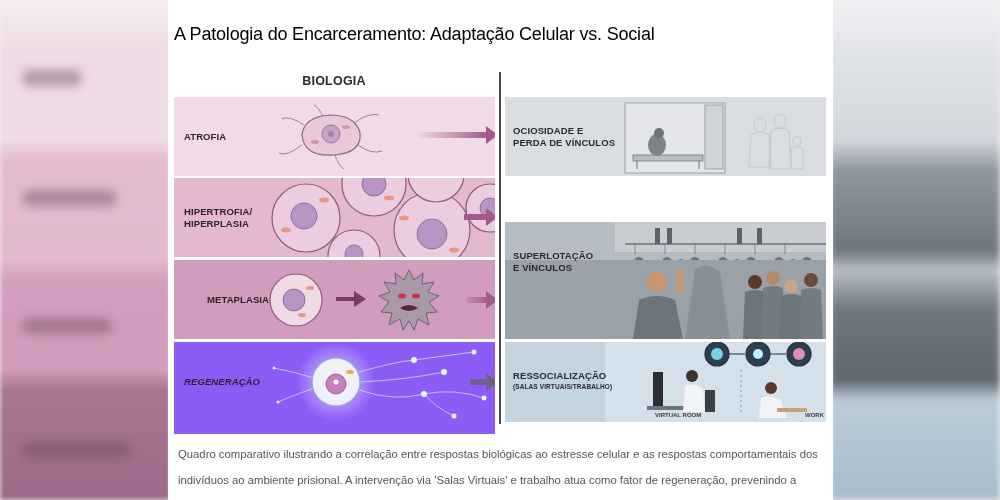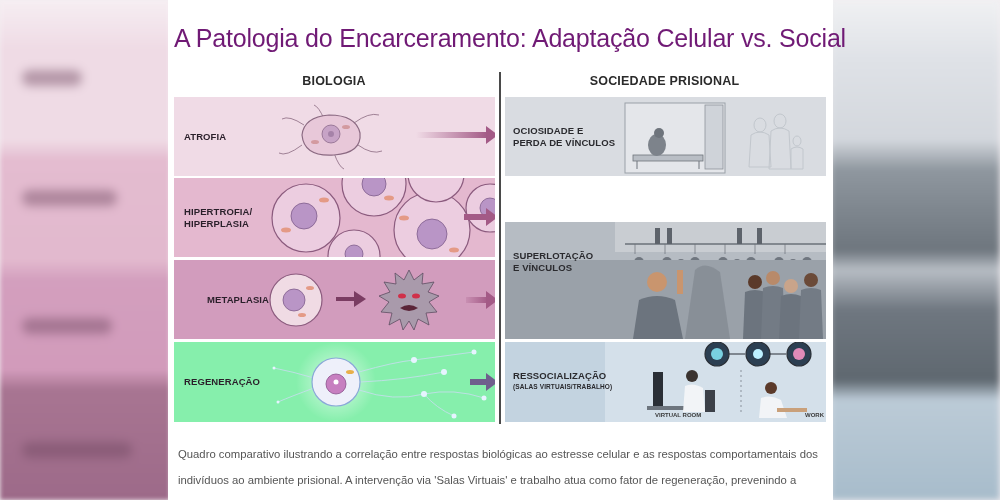--- a/index.html
+++ b/index.html
@@ -23,21 +23,21 @@
     position: absolute; right: 0; top: 0; width: 170px; height: 500px;
     background: linear-gradient(to bottom, #f0f1f3 0%, #dfe2e7 12%, #d3d7dd 28%, #8f979f 34%, #6e767e 50%, #b8bec5 54%, #6f7780 62%, #5f6870 76%, #bccbd7 80%, #a7bccb 100%);
     filter: blur(3px);
   }
   .card {
     position: absolute; left: 168px; top: 0; width: 665px; height: 500px;
     background: #ffffff;
   }
   .title {
     position: absolute; left: 6px; top: 24px;
-    font-size: 25px; color: #701a75; font-weight: normal; letter-spacing: -0.2px;
+    font-size: 18px; color: #000000; font-weight: normal; letter-spacing: -0.2px;
     white-space: nowrap;
   }
   .col-head {
     position: absolute; top: 74px; font-size: 12.5px; font-weight: bold;
     color: #2b2b2b; text-align: center; letter-spacing: 0.2px;
   }
   .col-head.bio { left: 6px; width: 320px; }
   .col-head.soc { left: 334px; width: 325px; }
   .divider {
     position: absolute; left: 331px; top: 72px; width: 2px; height: 352px;
@@ -81,21 +81,20 @@
   <div class="smudge" style="top:190px;width:95px;"></div>
   <div class="smudge" style="top:318px;width:90px;"></div>
   <div class="smudge" style="top:442px;width:110px;"></div>
 </div>
 <div class="backdrop-right"></div>
 
 <div class="card">
   <h1 class="title">A Patologia do Encarceramento: Adaptação Celular vs. Social</h1>
 
   <div class="col-head bio">BIOLOGIA</div>
-  <div class="col-head soc">SOCIEDADE PRISIONAL</div>
   <div class="divider"></div>
 
   <div class="row bio-row" style="top:97px;background:#f0dbe6;text-align:center;">
     <span class="row-label" style="top:34px;">ATROFIA</span>
     <svg width="321" height="79" style="position:absolute;left:0;top:0;">
       <g stroke="#8a6a80" stroke-width="0.8" fill="none">
         <path d="M130 28 Q115 18 108 22"></path>
           <path d="M128 48 Q112 60 105 56"></path>
         <path d="M180 26 Q195 15 205 18"></path>
           <path d="M184 48 Q198 58 208 54"></path>
@@ -243,21 +242,21 @@
         <circle cx="268" cy="18" r="7" fill="#b88a6a"></circle>
           <path d="M256 79 L258 28 Q268 24 278 28 L280 79Z" fill="#737b85"></path>
         <circle cx="286" cy="26" r="7" fill="#c9a48a"></circle>
           <path d="M274 79 L276 36 Q286 32 296 36 L298 79Z" fill="#6c747e"></path>
         <circle cx="306" cy="20" r="7" fill="#6b4a38"></circle>
           <path d="M294 79 L296 30 Q306 26 316 30 L318 79Z" fill="#737b85"></path>
       </g>
     </svg>
   </div>
 
-  <div class="row bio-row" style="top:342px;height:80px;background:#86efac;">
+  <div class="row bio-row" style="top:342px;height:92px;background:#8b5cf6;font-style:italic;">
     <span class="row-label" style="top:34px;">REGENERAÇÃO</span>
     <svg width="321" height="80" style="position:absolute;left:0;top:0;">
       <defs>
         <radialGradient id="glow" cx="50%" cy="50%" r="50%">
           <stop offset="0%" stop-color="#ffffff" stop-opacity="0.7"></stop>
           <stop offset="100%" stop-color="#ffffff" stop-opacity="0"></stop>
         </radialGradient>
       </defs>
       <circle cx="162" cy="40" r="40" fill="url(#glow)"></circle>
       <g stroke="#c8dcf0" stroke-width="0.9" fill="none" opacity="0.9">

